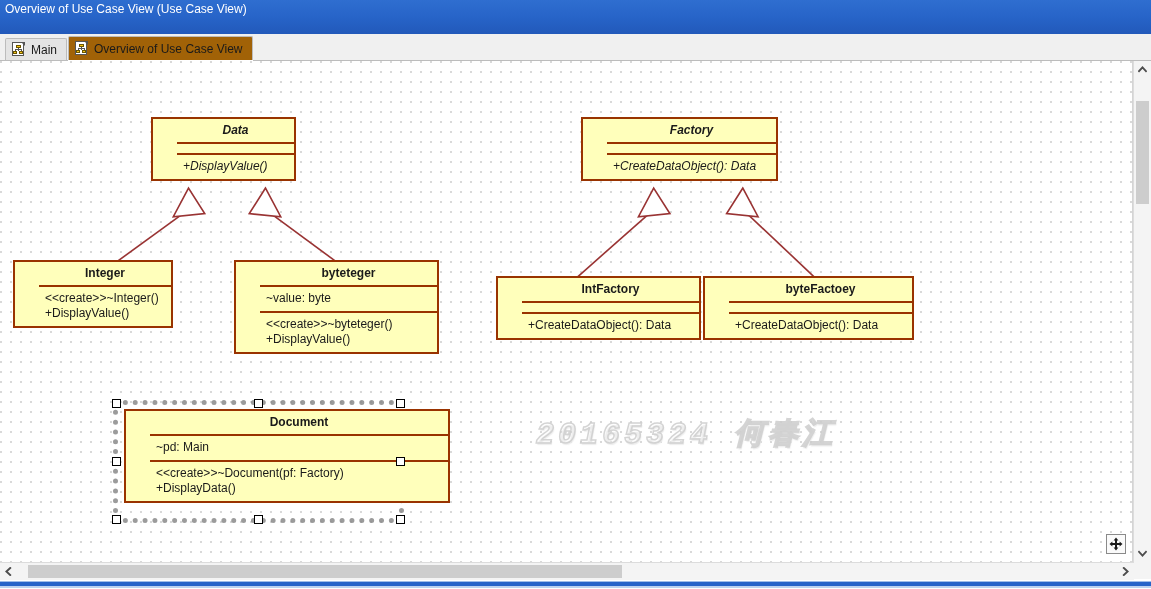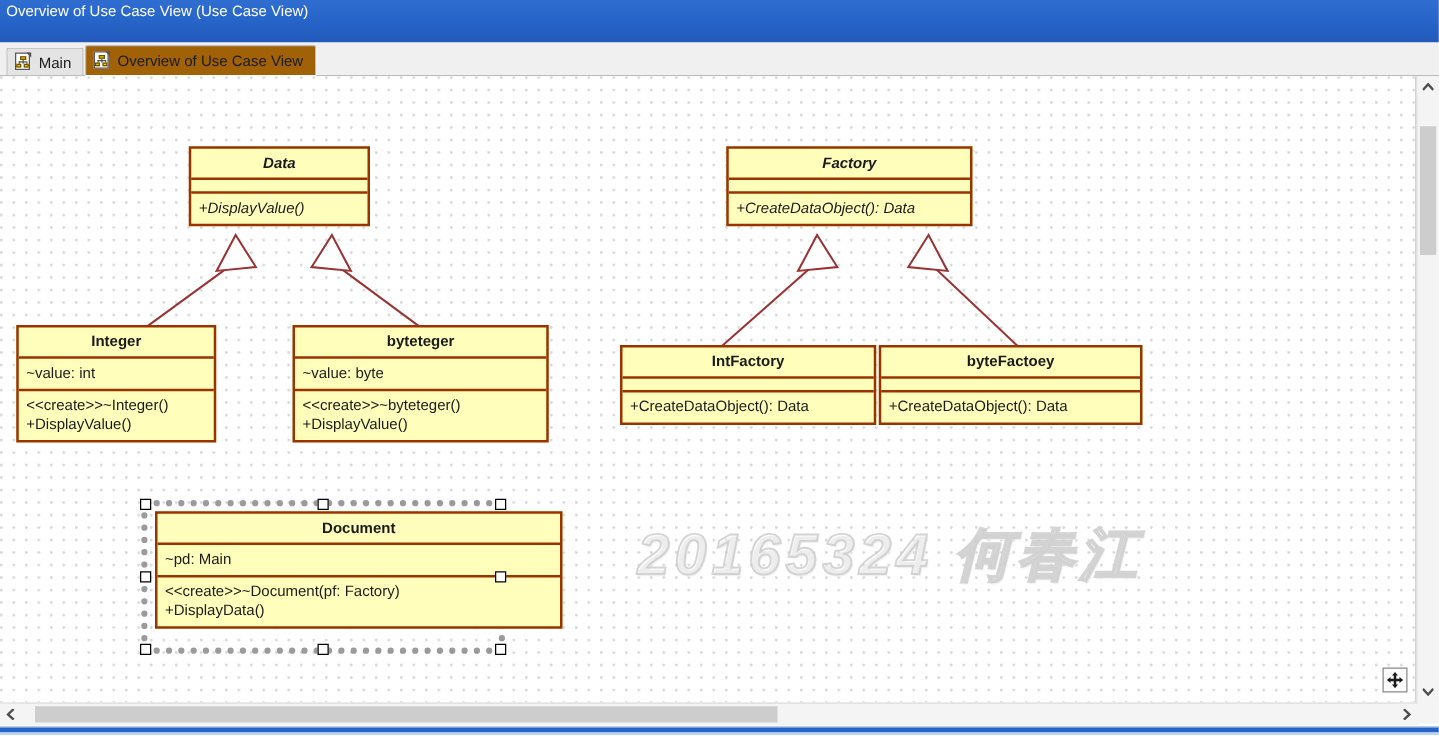--- a/index.html
+++ b/index.html
@@ -129,20 +129,21 @@
 
   
   .uml-class {
     position: absolute;
     box-sizing: border-box;
     background: #ffffbb;
     border: 2px solid #993300;
     font-size: 12px;
     color: #1a1a1a;
     cursor: default;
+    padding-left: 24px;
   }
   .uml-name {
     text-align: center;
     font-weight: bold;
     padding: 4px 6px 5px 6px;
     border-bottom: 2px solid #993300;
     line-height: 14px;
     white-space: nowrap;
   }
   .uml-class.abstract .uml-name { font-style: italic; }
@@ -176,23 +177,23 @@
     width: 9px; height: 9px;
     background: #ffffff;
     border: 1px solid #000000;
     box-sizing: border-box;
     z-index: 12;
   }
 
   
   #watermark {
     position: absolute;
-    left: 510px; top: 352px;
-    font-size: 46px;
-    font-family: Liberation Sans, sans-serif;
+    left: 536px; top: 352px;
+    font-size: 30px;
+    font-family: Liberation Mono, monospace;
     font-style: italic;
     font-weight: bold;
     letter-spacing: 4px;
     color: rgba(255,255,255,0);
     -webkit-text-stroke: 1.5px rgba(205,205,205,0.85);
     text-shadow: 1px 2px 1px rgba(235,235,235,0.9);
     user-select: none;
     pointer-events: none;
     white-space: nowrap;
   }
@@ -344,23 +345,20 @@
       <div class="uml-class abstract" style="left:581px; top:56px; width:197px;">
         <div class="uml-name">Factory</div>
         <div class="uml-attrs empty"></div>
         <div class="uml-ops">
           <div>+CreateDataObject(): Data</div>
         </div>
       </div>
 
       <div class="uml-class" style="left:13px; top:199px; width:160px;">
         <div class="uml-name">Integer</div>
-        <div class="uml-attrs">
-          <div>~value: int</div>
-        </div>
         <div class="uml-ops">
           <div>&lt;&lt;create&gt;&gt;~Integer()</div>
           <div>+DisplayValue()</div>
         </div>
       </div>
 
       <div class="uml-class" style="left:234px; top:199px; width:205px;">
         <div class="uml-name">byteteger</div>
         <div class="uml-attrs">
           <div>~value: byte</div>

